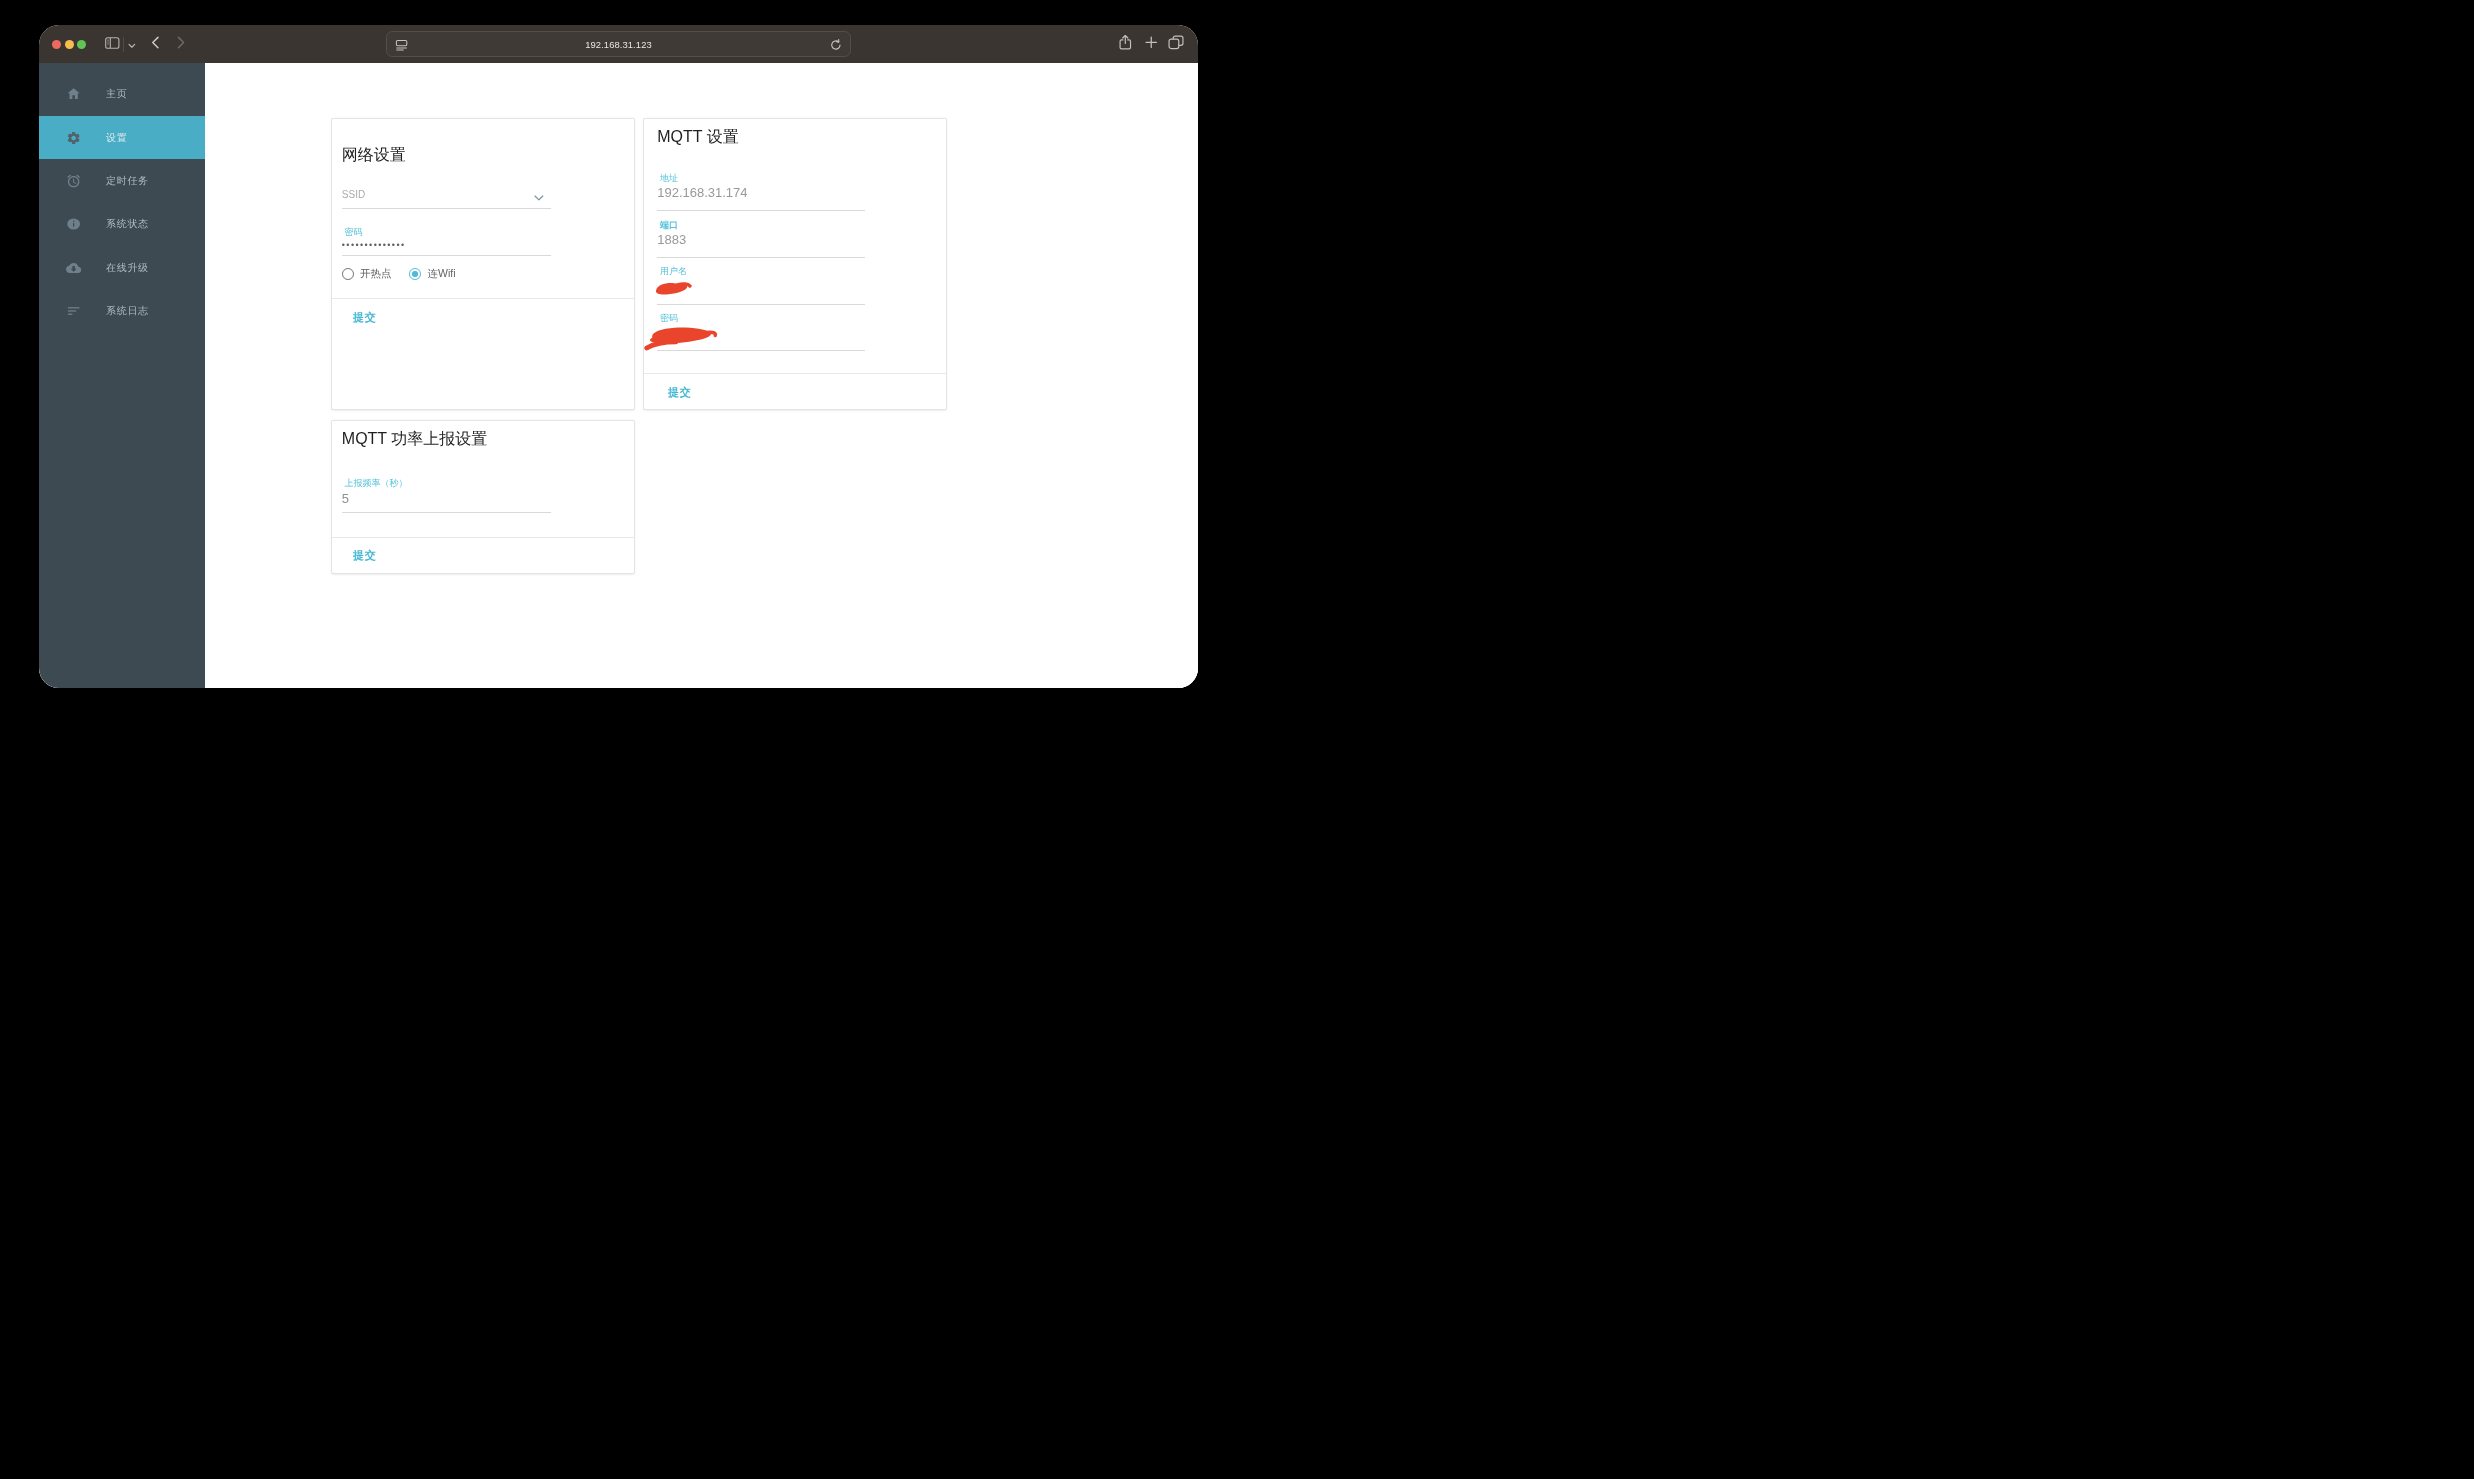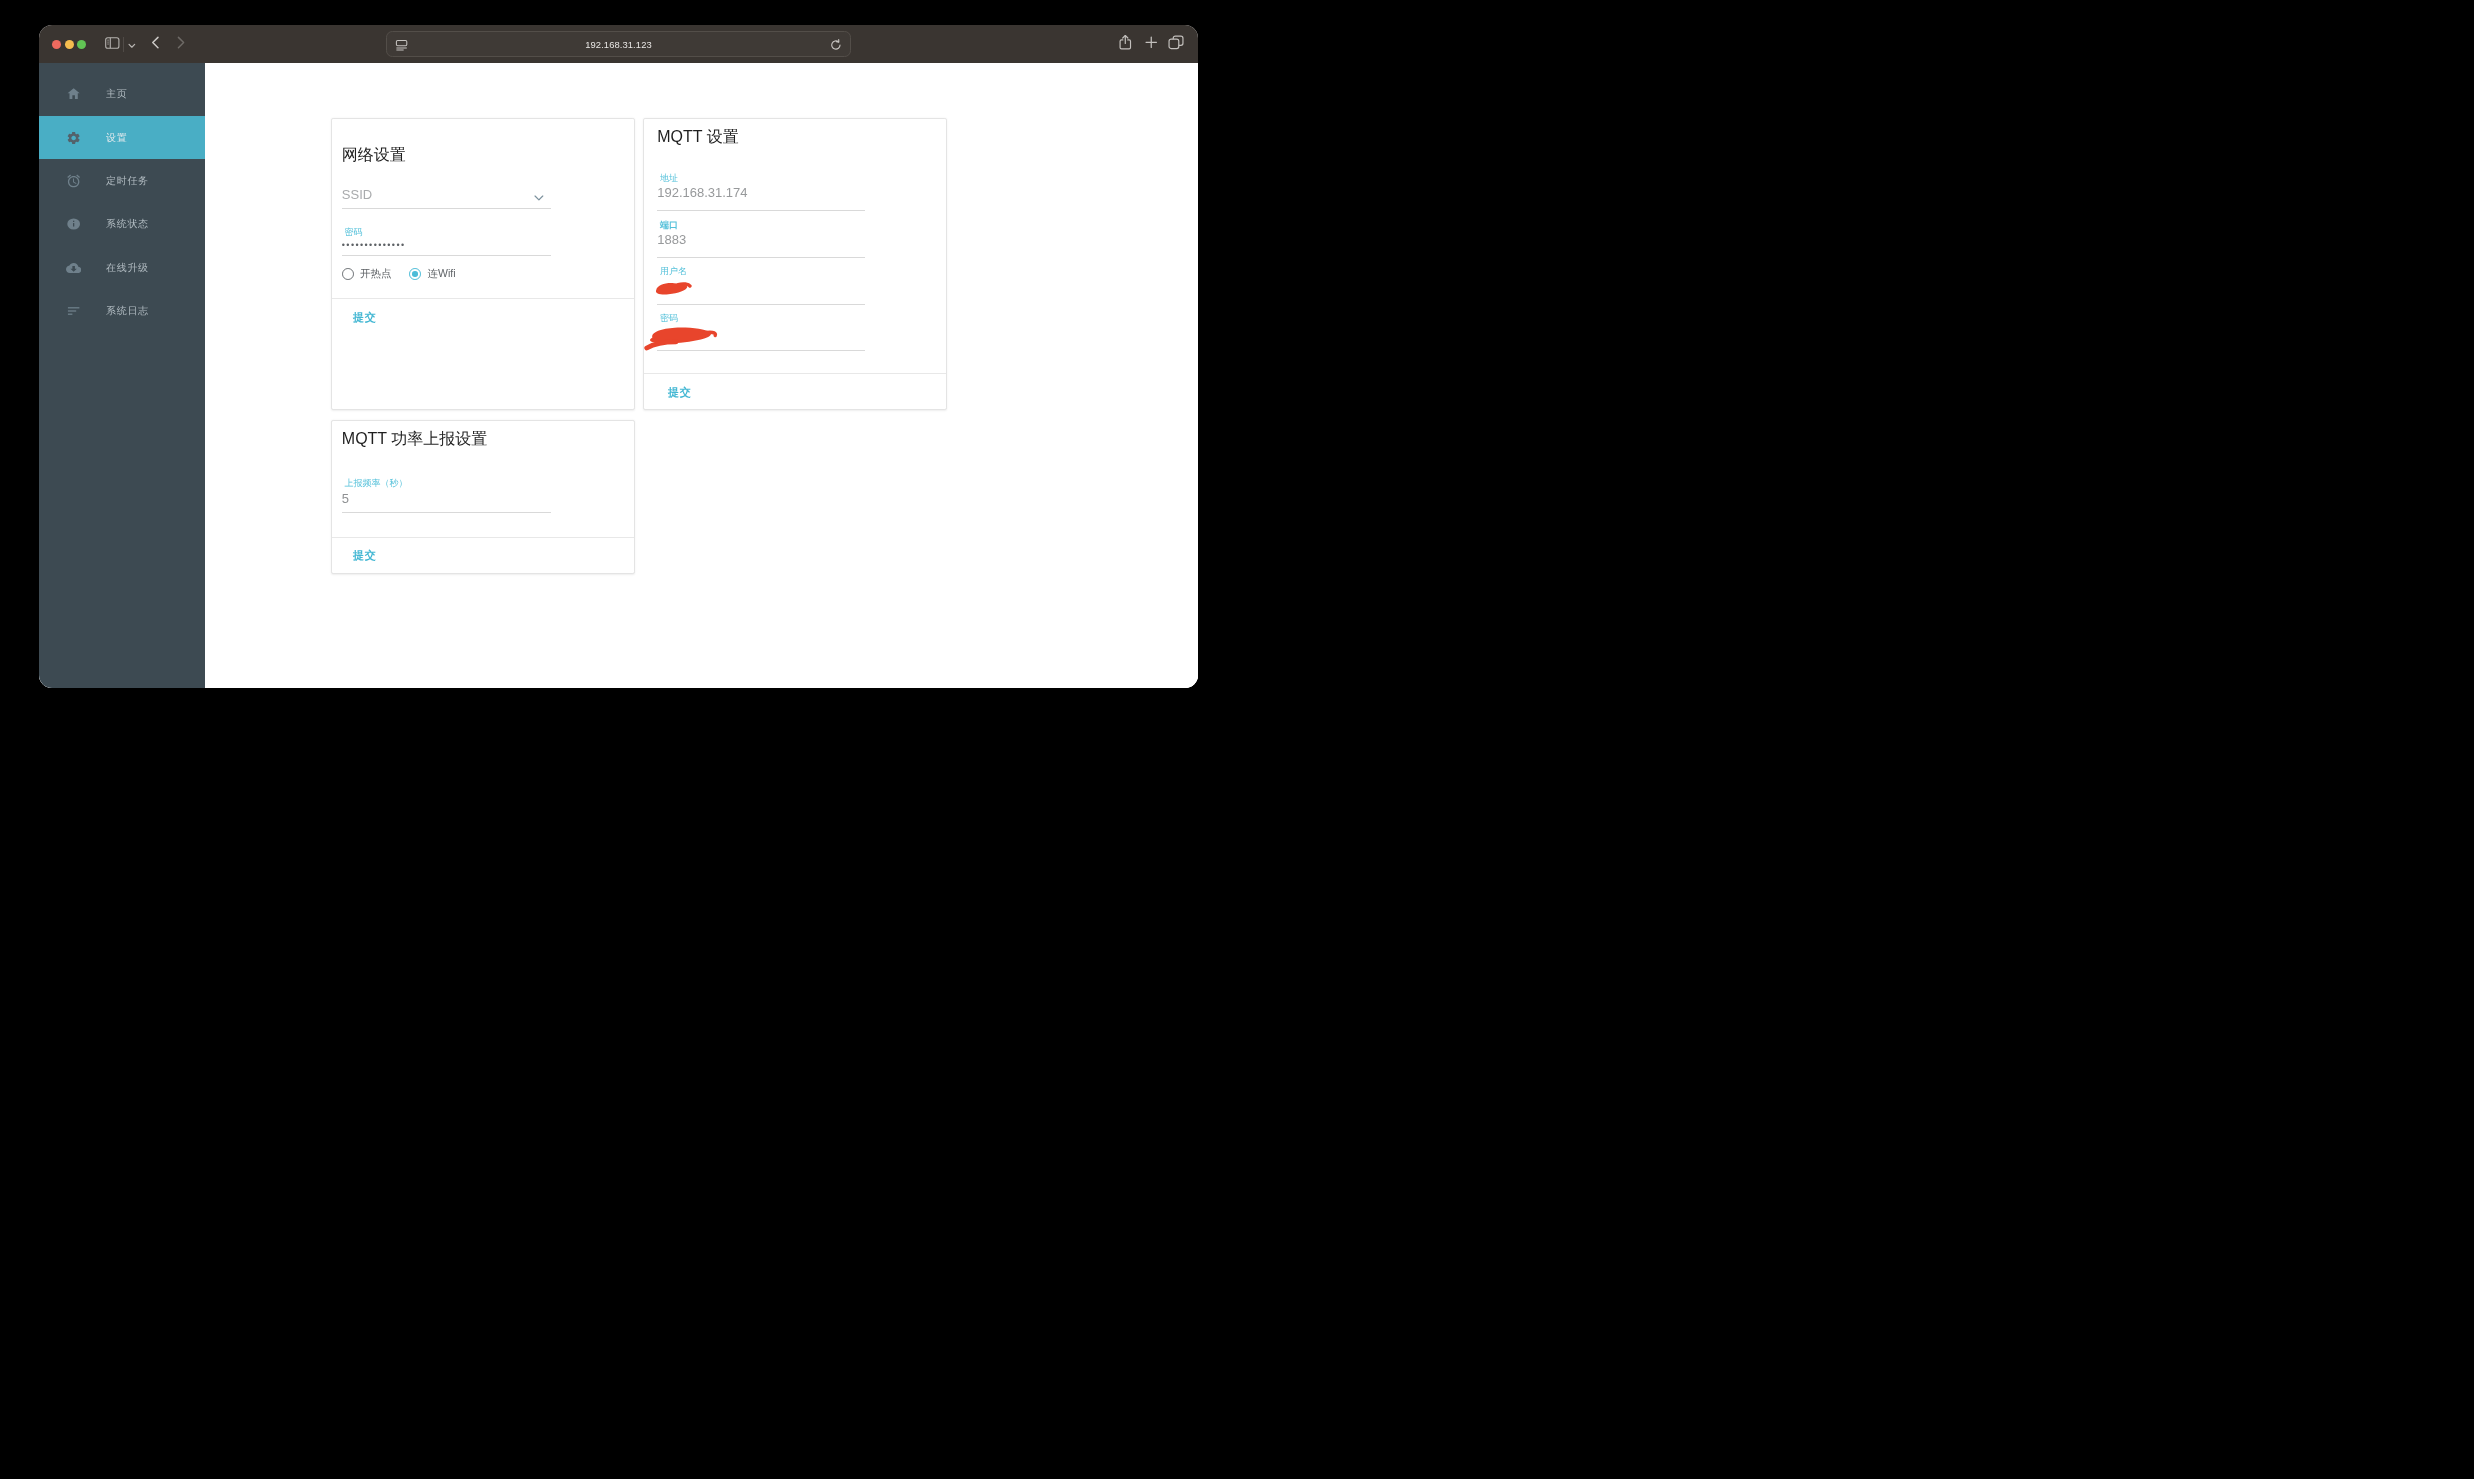--- a/index.html
+++ b/index.html
@@ -1,17 +1,17 @@
 <!DOCTYPE html>
 <html style="font-size:11px"><head>
 <meta charset="utf-8">
 <style>
   html,body{margin:0;padding:0;background:#000;}
   .stage{position:relative;width:1237px;height:740px;background:#000;font-family:"Liberation Sans","DejaVu Sans",sans-serif;-webkit-font-smoothing:antialiased;}
-  .window{position:absolute;left:39px;top:25px;width:1159px;height:663px;border-radius:13px;overflow:hidden;background:#fff;}
+  .window{position:absolute;left:39px;top:25px;width:1159px;height:663px;border-radius:20px;overflow:hidden;background:#fff;}
 
   
   .toolbar{position:absolute;left:0;top:0;right:0;height:38px;background:#3a3531;border-bottom:0.7px solid #2a2724;}
   .tl{position:absolute;top:14.6px;width:9px;height:9px;border-radius:50%;}
   .tbtn{position:absolute;top:0;height:38px;display:flex;align-items:center;justify-content:center;background:none;border:none;padding:0;cursor:pointer;}
   .tsep{position:absolute;left:84px;top:12px;width:0.7px;height:14.6px;background:#504b47;}
   .urlbar{position:absolute;left:347px;top:6.3px;width:465px;height:26px;border-radius:6.3px;background:#3f3a36;border:0.7px solid #534e49;box-sizing:border-box;cursor:text;}
   .urltext{position:absolute;left:0;right:0;top:6.3px;text-align:center;font-size:9.4px;color:#e9e7e5;letter-spacing:0.1px;}
 
   
@@ -33,21 +33,21 @@
   .content{position:absolute;left:166px;top:43px;right:0;bottom:0;background:#fff;}
 
   
   .card{position:absolute;width:304px;background:#fff;border:0.7px solid #e4e4e4;border-radius:2.1px;box-shadow:0 0.7px 2.1px rgba(0,0,0,.07);box-sizing:border-box;}
   .c-title{position:absolute;font-size:16px;color:#1f1f1f;font-weight:400;white-space:nowrap;}
   .f-label{position:absolute;font-size:9px;color:#55c1da;white-space:nowrap;}
   .f-value{position:absolute;font-size:13px;color:#97999b;white-space:nowrap;}
   .hr{position:absolute;height:0.7px;background:#d9d9d9;}
   .divider{position:absolute;left:0;right:0;height:0.7px;background:#e8e8e8;}
   .submit{position:absolute;font-size:11px;color:#43b7d3;font-weight:700;letter-spacing:0.7px;cursor:pointer;}
-  .ssid-input{position:absolute;left:9.8px;top:67px;width:192px;height:16.7px;border:none;outline:none;background:transparent;font-size:13px;color:#6a6c6e;font-family:inherit;padding:0;}
+  .ssid-input{position:absolute;left:9.8px;top:67px;width:192px;height:16.7px;border:none;outline:none;background:transparent;font-size:10px;color:#6a6c6e;font-family:inherit;padding:0;}
   .ssid-input::placeholder{color:#a9abad;}
   .pw-dots{position:absolute;font-size:9px;letter-spacing:1.4px;color:#5e6266;}
   .radio-row{position:absolute;left:9.8px;top:148px;display:flex;align-items:center;cursor:default;}
   .radio{width:9.8px;height:9.8px;border:1.4px solid #6e7276;border-radius:50%;position:relative;flex:none;cursor:pointer;}
   .radio.sel{border-color:#4cbcd8;}
   .radio.sel::after{content:"";position:absolute;left:2.1px;top:2.1px;width:5.6px;height:5.6px;border-radius:50%;background:#4cbcd8;}
   .radio-label{font-size:10.5px;color:#5e6266;margin:0 18px 0 6.3px;cursor:pointer;}
   .scribble{position:absolute;}
 </style>
 </head>

